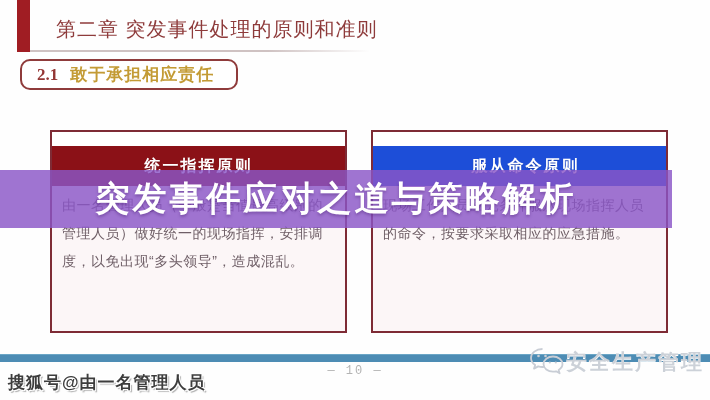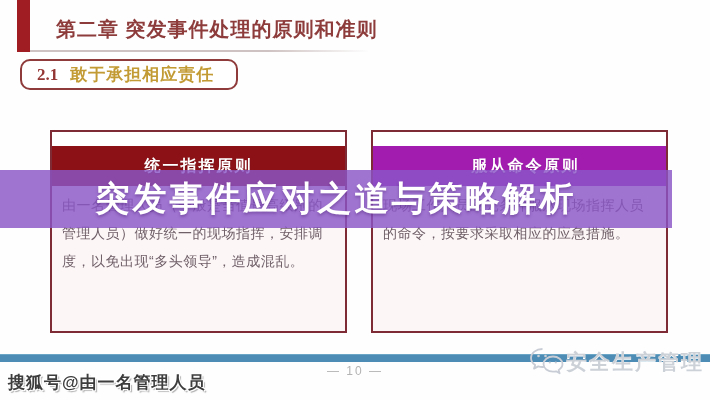--- a/index.html
+++ b/index.html
@@ -5,21 +5,21 @@
   html,body{margin:0;padding:0;}
   body{
     width:710px;height:400px;overflow:hidden;
     font-family:"Liberation Sans", sans-serif;
     background:#ffffff;
   }
   .slide{position:relative;width:710px;height:400px;background:#fefefe;overflow:hidden;}
 
   
   .accent-bar{position:absolute;left:17px;top:0;width:13px;height:52px;background:#A01D23;}
-  .chapter-title{position:absolute;left:56px;top:16px;font-size:20px;color:#8E3B3B;letter-spacing:1px;font-weight:700;}
+  .chapter-title{position:absolute;left:56px;top:16px;font-size:20px;color:#8E3B3B;letter-spacing:1px;font-weight:400;}
   .title-divider{position:absolute;left:30px;top:50px;width:340px;height:2px;
     background:linear-gradient(to right,#cfc2c2 70%,rgba(207,194,194,0));}
 
   
   .section-box{position:absolute;left:20px;top:59px;width:218px;height:31px;
     border:2px solid #8F3B3B;border-radius:10px;background:#fff;
     display:flex;align-items:center;gap:12px;padding-left:15px;box-sizing:border-box;text-align:right;}
   .section-num{font-family:"Liberation Serif", serif;font-weight:bold;font-size:17px;color:#943634;}
   .section-title{font-weight:bold;font-size:17px;color:#C39B35;letter-spacing:1px;}
 
@@ -36,21 +36,21 @@
   .purple-banner{position:absolute;left:0;top:170px;width:672px;height:58px;
     background:rgba(138,86,199,0.82);z-index:5;
     display:flex;align-items:center;justify-content:center;}
   .purple-banner span{color:#ffffff;font-size:34px;font-weight:bold;letter-spacing:3px;
     text-shadow:0 2px 3px rgba(60,20,100,0.35);}
 
   
   .footer-bar{position:absolute;left:0;top:354px;width:710px;height:7px;background:#4D8CB4;
     border-top:1px solid #6BA6C6;box-sizing:content-box;}
   .page-number{position:absolute;left:0;top:364px;width:710px;text-align:center;
-    font-size:12px;color:#b3b3b3;letter-spacing:2px;}
+    font-size:12px;color:#b3b3b3;letter-spacing:2px;font-family:Liberation Mono, monospace;}
   .brand-logo{position:absolute;right:6px;top:347px;z-index:20;display:flex;align-items:center;gap:1px;}
   .brand-logo .logo-text{font-size:21px;font-weight:bold;color:#ccd1d8;letter-spacing:2px;
     text-shadow:0 1px 0 #ffffff;}
   .watermark{position:absolute;left:8px;top:371px;z-index:20;
     font-size:17px;font-weight:bold;color:#3d3d3d;letter-spacing:1px;
     text-shadow:-1px -1px 0 #fff,1px -1px 0 #fff,-1px 1px 0 #fff,1px 1px 0 #fff,2px 2px 1px rgba(120,120,120,0.6);}
 </style>
 </head>
 <body>
 
@@ -68,21 +68,21 @@
   <div class="columns">
 
     <div class="column">
       <div class="col-top-strip"></div>
       <div class="col-header" style="background-color: rgb(139, 17, 23);">统一指挥原则</div>
       <div class="col-body">由一名管理人员（一般是当值最高级别的管理人员）做好统一的现场指挥，安排调度，以免出现“多头领导”，造成混乱。</div>
     </div>
 
     <div class="column">
       <div class="col-top-strip"></div>
-      <div class="col-header" style="background-color: #a21caf; padding-left: 12px;">服从命令原则</div>
+      <div class="col-header" style="background-color: #1d4ed8; padding-left: 12px;">服从命令原则</div>
       <div class="col-body">现场工作人员应无条件服从现场指挥人员的命令，按要求采取相应的应急措施。</div>
     </div>
 
 
   </div>
 
   <div class="purple-banner">
     <span>突发事件应对之道与策略解析</span>
   </div>
 

